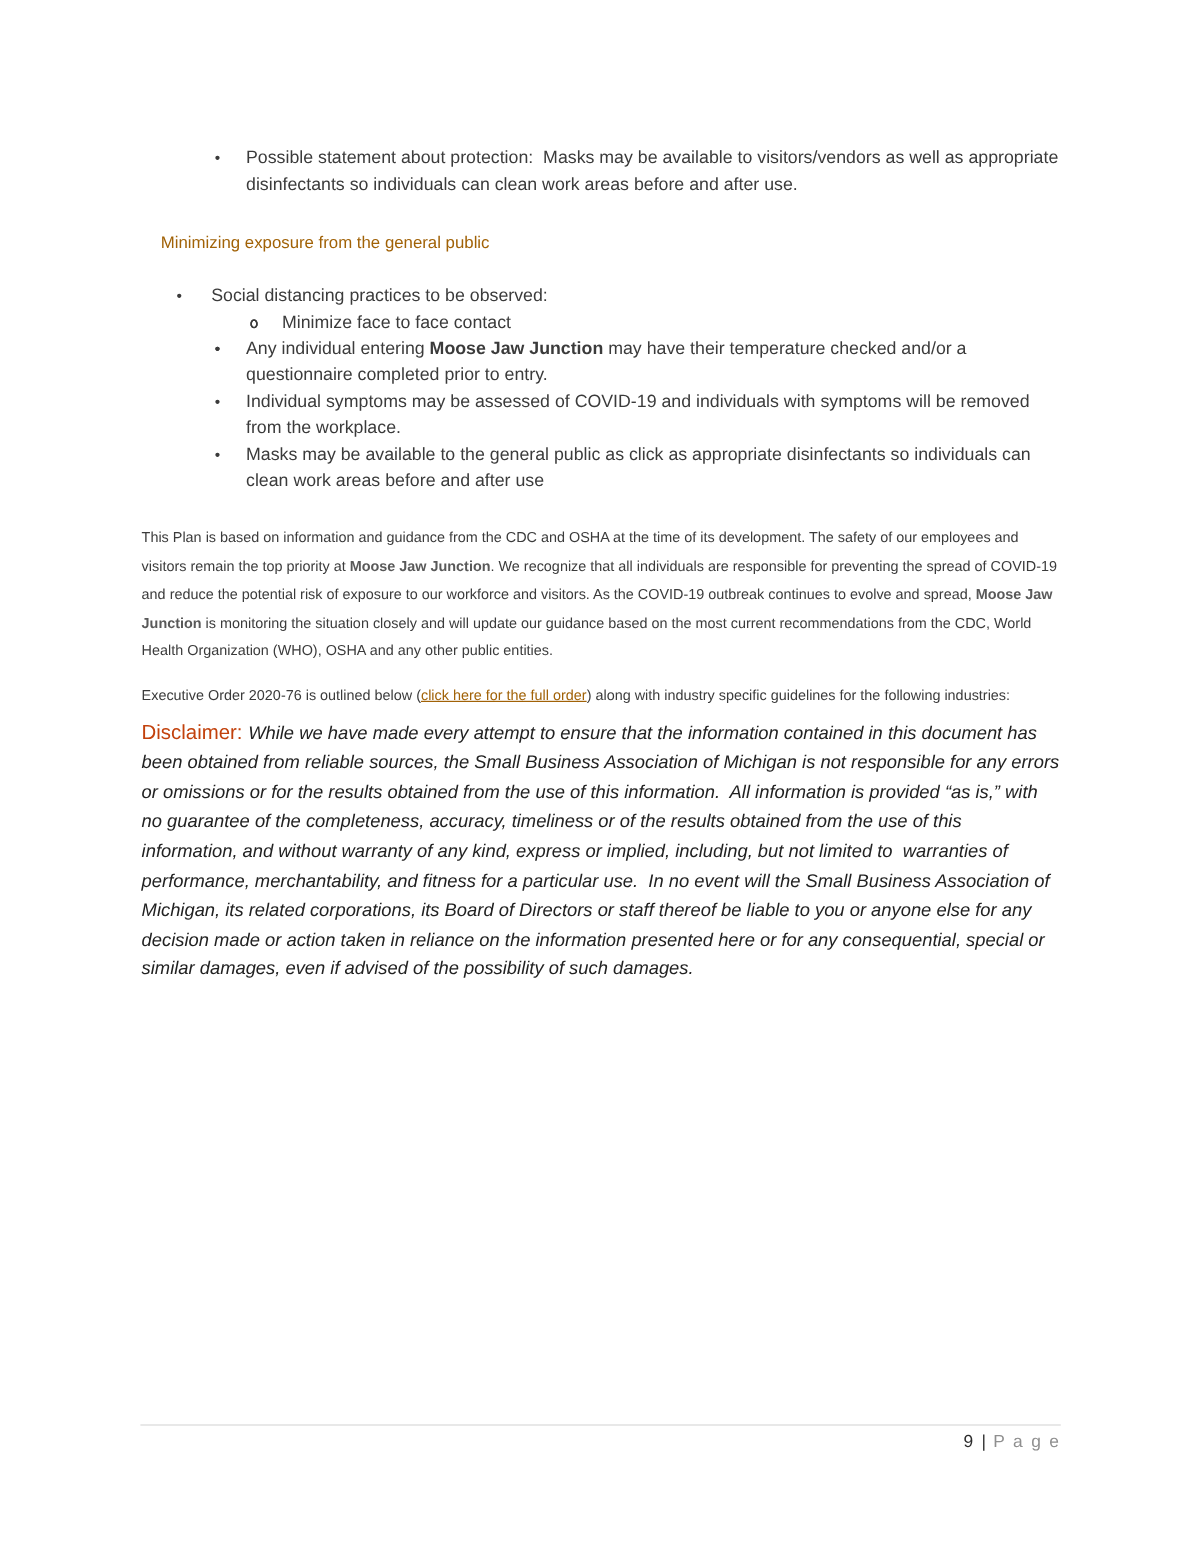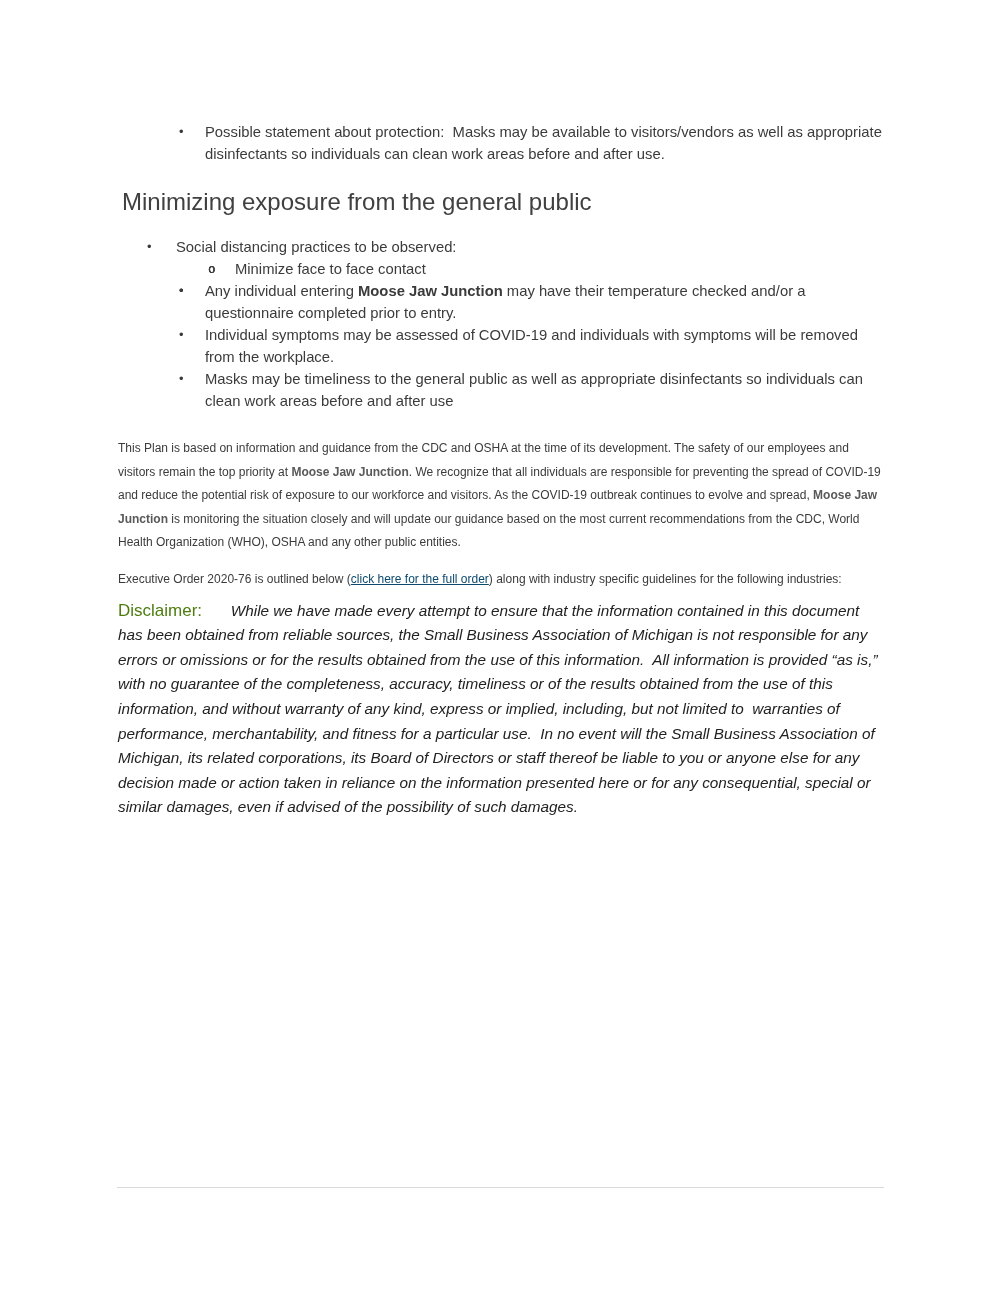--- a/index.html
+++ b/index.html
@@ -28,52 +28,52 @@
   .l1 .marker { left: 29px; font-size: 13px; }
   .l2 { padding-left: 87px; }
   .l2 .marker { left: 61px; font-size: 13px; }
   .l3 { padding-left: 117px; }
   .l3 .marker { left: 90px; font-family: "DejaVu Sans Mono", monospace; font-size: 12.5px; }
 
   .intro-bullet { margin-top: 121px; }
   .main-list { margin-top: 21px; }
 
   .heading {
-    color: #404040;
+    color: #a16207;
     font-weight: 400;
-    font-size: 24px;
-    margin: 24px 0 0 4px;
+    font-size: 14px;
+    margin: 24px 0 0 16px;
     line-height: 26px;
   }
   .heading.version { margin-top: 21px; }
 
   p.body {
     margin: 25px 0 0 0;
     line-height: 23.6px;
     font-size: 12px;
   }
   p.body.second { margin-top: 13px; }
 
   .bold { font-weight: bold; color: #3b3b3b; }
   .bold-gray { font-weight: bold; color: #595959; }
 
-  .link { color: #0c4a6e; text-decoration: underline; cursor: pointer; }
+  .link { color: #a16207; text-decoration: underline; cursor: pointer; }
 
   p.disclaimer {
     margin: 7px 0 0 0;
     line-height: 24.6px;
     font-size: 15.3px;
     color: #222222;
   }
   .disclaimer-label {
-    color: #4d7c0f;
+    color: #c2410c;
     font-size: 17px;
     font-style: normal;
   }
-  .disclaimer-text { font-style: italic; margin-left: 24px; }
+  .disclaimer-text { font-style: italic; }
 
   
   .footer-rule {
     position: absolute;
     left: 117px;
     width: 767px;
     top: 1187px;
     border-top: 1px solid #d9d9d9;
     height: 0;
   }
@@ -124,27 +124,30 @@
       <div class="bullet l2">
         <span class="marker" data-bind="markers.bullet">•</span>
         <span><span data-bind="list.entry.pre">Any individual entering </span><span class="bold" data-bind="list.entry.bold">Moose Jaw Junction</span><span data-bind="list.entry.post"> may have their temperature checked and/or a questionnaire completed prior to entry.</span></span>
       </div>
       <div class="bullet l2">
         <span class="marker" data-bind="markers.bullet">•</span>
         <span data-bind="list.symptoms">Individual symptoms may be assessed of COVID-19 and individuals with symptoms will be removed from the workplace.</span>
       </div>
       <div class="bullet l2">
         <span class="marker" data-bind="markers.bullet">•</span>
-        <span data-bind="list.masks">Masks may be timeliness to the general public as well as appropriate disinfectants so individuals can clean work areas before and after use</span>
+        <span data-bind="list.masks">Masks may be available to the general public as click as appropriate disinfectants so individuals can clean work areas before and after use</span>
       </div>
     </div>
 
     <p class="body"><span data-bind="paragraphs.plan.segments.0.text">This Plan is based on information and guidance from the CDC and OSHA at the time of its development. The safety of our employees and visitors remain the top priority at </span><span class="bold-gray" data-bind="paragraphs.plan.segments.1.text">Moose Jaw Junction</span><span data-bind="paragraphs.plan.segments.2.text">. We recognize that all individuals are responsible for preventing the spread of COVID-19 and reduce the potential risk of exposure to our workforce and visitors. As the COVID-19 outbreak continues to evolve and spread, </span><span class="bold-gray" data-bind="paragraphs.plan.segments.3.text">Moose Jaw Junction</span><span data-bind="paragraphs.plan.segments.4.text"> is monitoring the situation closely and will update our guidance based on the most current recommendations from the CDC, World Health Organization (WHO), OSHA and any other public entities.</span></p>
 
     <p class="body second"><span data-bind="paragraphs.executive.pre">Executive Order 2020-76 is outlined below (</span><a class="link" data-bind="paragraphs.executive.link">click here for the full order</a><span data-bind="paragraphs.executive.post">) along with industry specific guidelines for the following industries:</span></p>
 
 
     <p class="disclaimer"><span class="disclaimer-label" data-bind="disclaimer.label">Disclaimer: </span><span class="disclaimer-text" data-bind="disclaimer.text">While we have made every attempt to ensure that the information contained in this document has been obtained from reliable sources, the Small Business Association of Michigan is not responsible for any errors or omissions or for the results obtained from the use of this information.  All information is provided “as is,” with no guarantee of the completeness, accuracy, timeliness or of the results obtained from the use of this information, and without warranty of any kind, express or implied, including, but not limited to  warranties of performance, merchantability, and fitness for a particular use.  In no event will the Small Business Association of Michigan, its related corporations, its Board of Directors or staff thereof be liable to you or anyone else for any decision made or action taken in reliance on the information presented here or for any consequential, special or similar damages, even if advised of the possibility of such damages.</span></p>
 
   </div>
 
   <div class="footer-rule"></div>
+  <div class="footer-text">
+    <span class="num" data-bind="footer.page_number">9</span><span class="sep" data-bind="footer.separator">|</span><span class="pg" data-bind="footer.label">P a g e</span>
+  </div>
 </div>
 
 </body></html>

